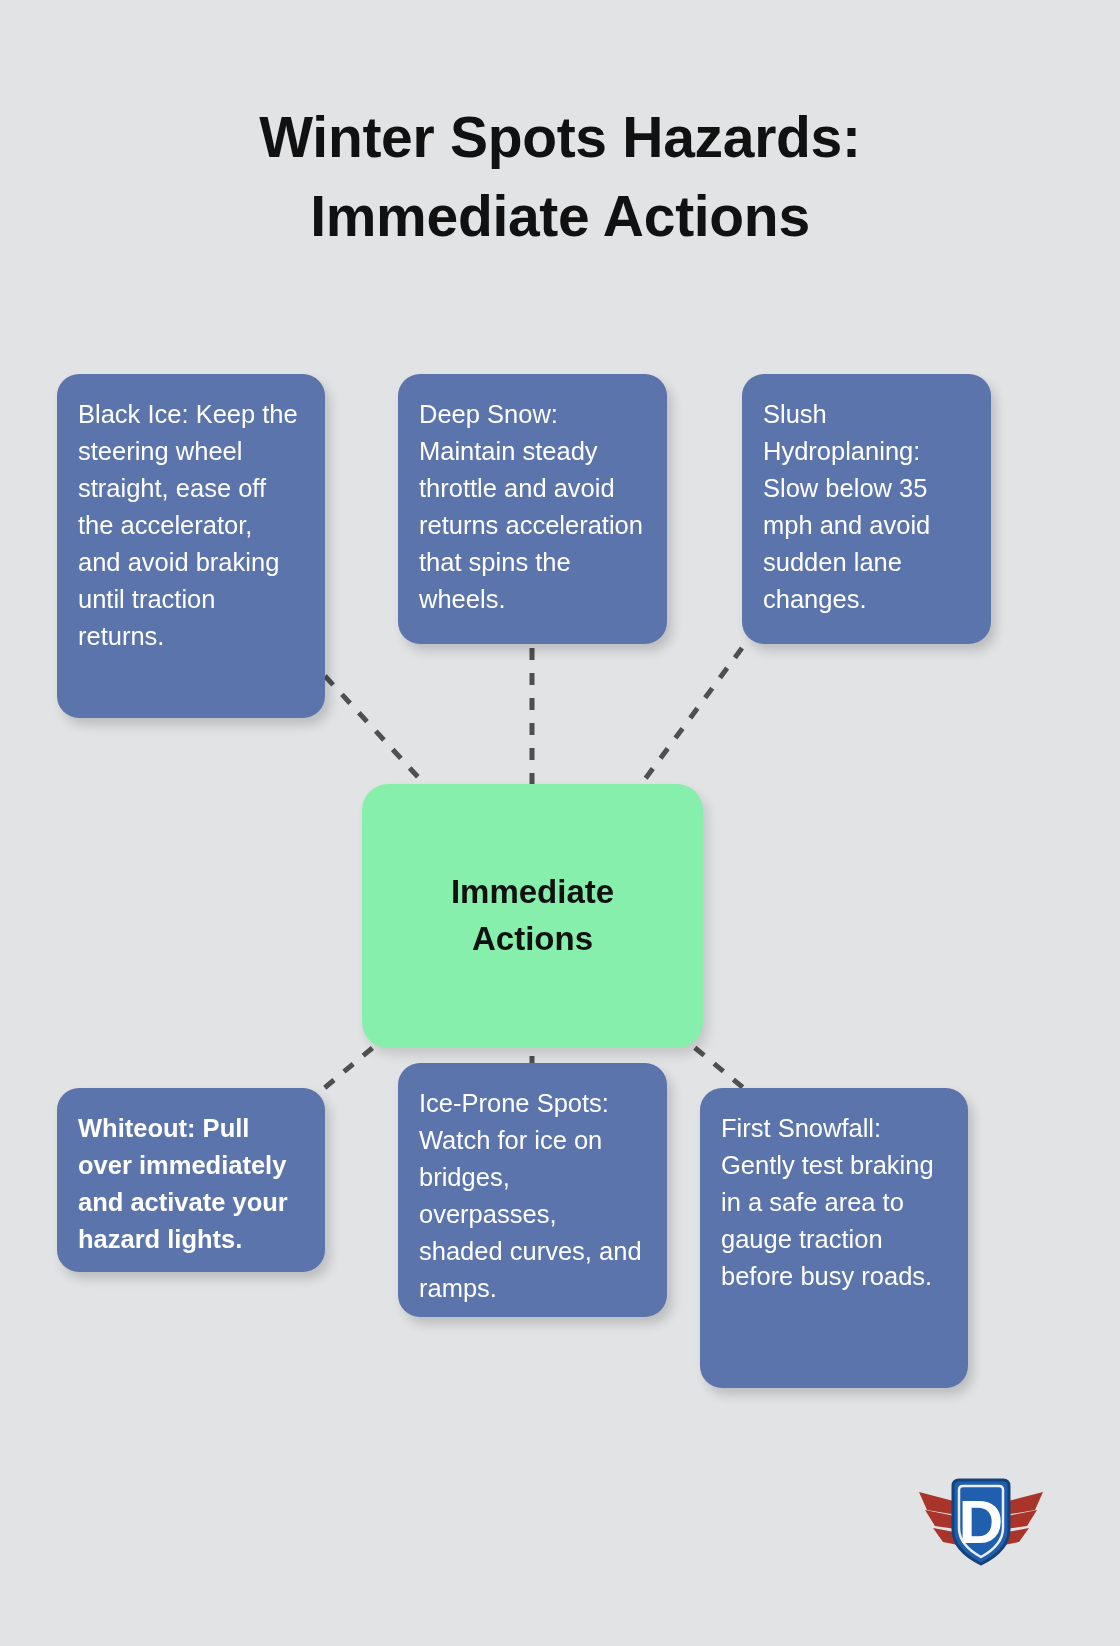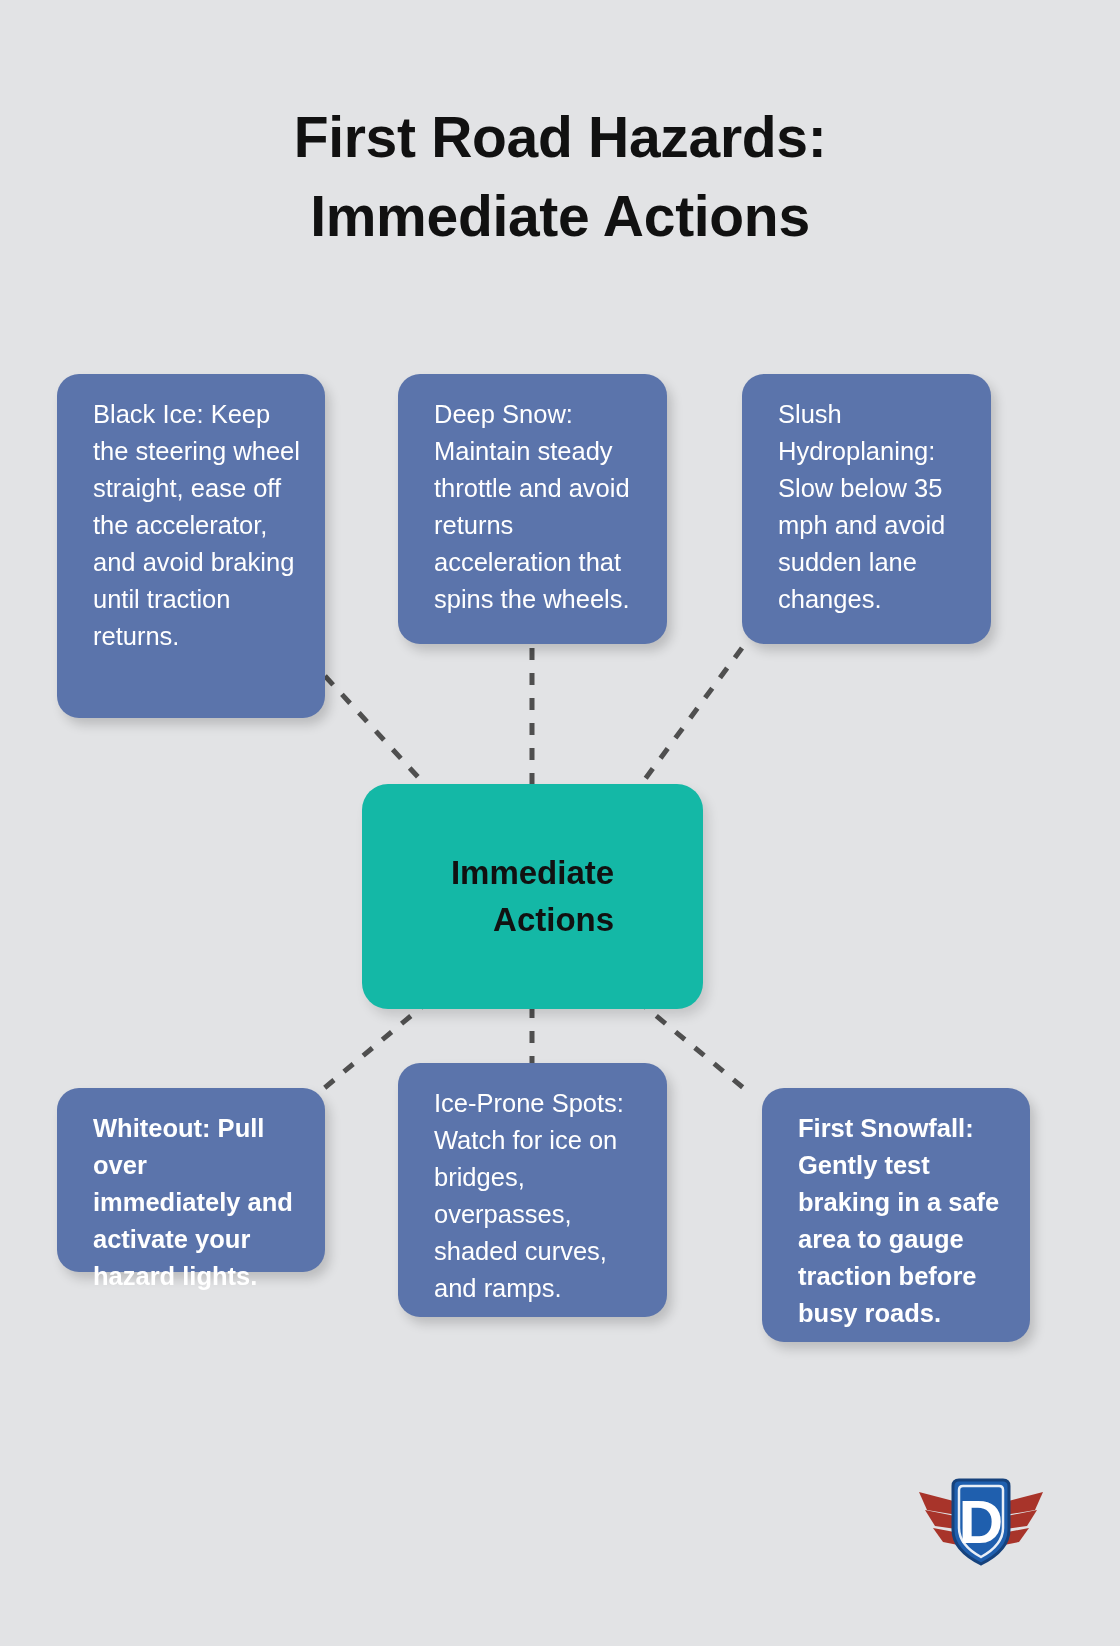--- a/index.html
+++ b/index.html
@@ -40,64 +40,64 @@
   }
 
   
   .card {
     position:absolute;
     background:#5B74AB;
     border-radius:22px;
     color:#FFFFFF;
     font-size:25.5px;
     line-height:1.45;
-    padding:22px 24px 20px 36px;
+    padding:22px 24px 20px 21px;
     box-shadow:5px 7px 11px rgba(0,0,0,0.17);
   }
 
   #card-black-ice        { left:57px;  top:374px;  width:268px; height:344px; }
   #card-deep-snow        { left:398px; top:374px;  width:269px; height:270px; }
   #card-slush            { left:742px; top:374px;  width:249px; height:270px; }
   #card-whiteout         { left:57px;  top:1088px; width:268px; height:184px;font-weight:bold; }
   #card-ice-prone        { left:398px; top:1063px; width:269px; height:254px; }
-  #card-first-snowfall   { left:762px; top:1088px; width:268px; height:254px;font-weight:bold; }
+  #card-first-snowfall   { left:700px; top:1088px; width:268px; height:300px; }
 
   
   #center-node {
     position:absolute;
     left:362px; top:784px;
-    width:341px; height:225px;
-    background:#14b8a6;
+    width:341px; height:264px;
+    background:#86efac;
     border-radius:26px;
     box-shadow:5px 7px 12px rgba(0,0,0,0.13);
     display:flex;
     align-items:center;
     justify-content:center;
-    text-align:right;
+    text-align:center;
   }
   #center-node-label {
     font-size:33px;
     font-weight:bold;
     color:#111111;
     line-height:1.42;
     white-space:pre-line;
   }
 
   
   #logo {
     position:absolute;
     left:905px; top:1452px;
     width:152px; height:118px;
   }
 </style>
 </head>
 <body>
 
 <h1 id="title">
-  <span class="line">First Road Hazards:</span>
+  <span class="line">Winter Spots Hazards:</span>
   <span class="line">Immediate Actions</span>
 </h1>
 
 <svg id="connectors" viewBox="0 0 1120 1646">
 
   <line x1="325" y1="676" x2="430" y2="790"></line>
 
   <line x1="532" y1="648" x2="532" y2="786"></line>
 
   <line x1="742" y1="648" x2="637" y2="790"></line>

